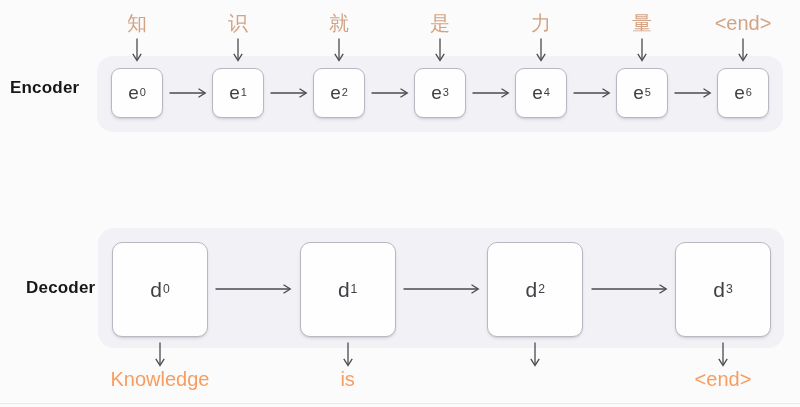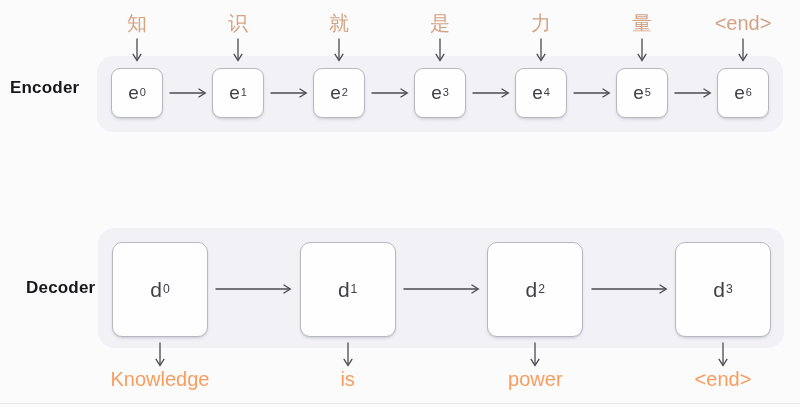--- a/index.html
+++ b/index.html
@@ -231,21 +231,20 @@
 
     <div class="cell dec-cell">
       <div class="node dec-node">
           <span>d</span>
           <sub>2</sub>
         </div>
       <svg class="v-arrow-dec" width="12" height="25" viewBox="0 0 12 25">
           <line class="arrow-stroke" x1="6" y1="0.5" x2="6" y2="22.5"></line>
           <polyline class="arrow-stroke" points="1.8,16.8 6,23.6 10.2,16.8"></polyline>
         </svg>
-      <div class="out-token">power</div>
     </div>
     <svg class="h-arrow-dec" width="77" height="12" viewBox="0 0 77 12">
         <line class="arrow-stroke" x1="0.5" y1="6" x2="74.5" y2="6"></line>
         <polyline class="arrow-stroke" points="68.5,1.8 75.3,6 68.5,10.2"></polyline>
       </svg>
 
     <div class="cell dec-cell">
       <div class="node dec-node">
           <span>d</span>
           <sub>3</sub>

